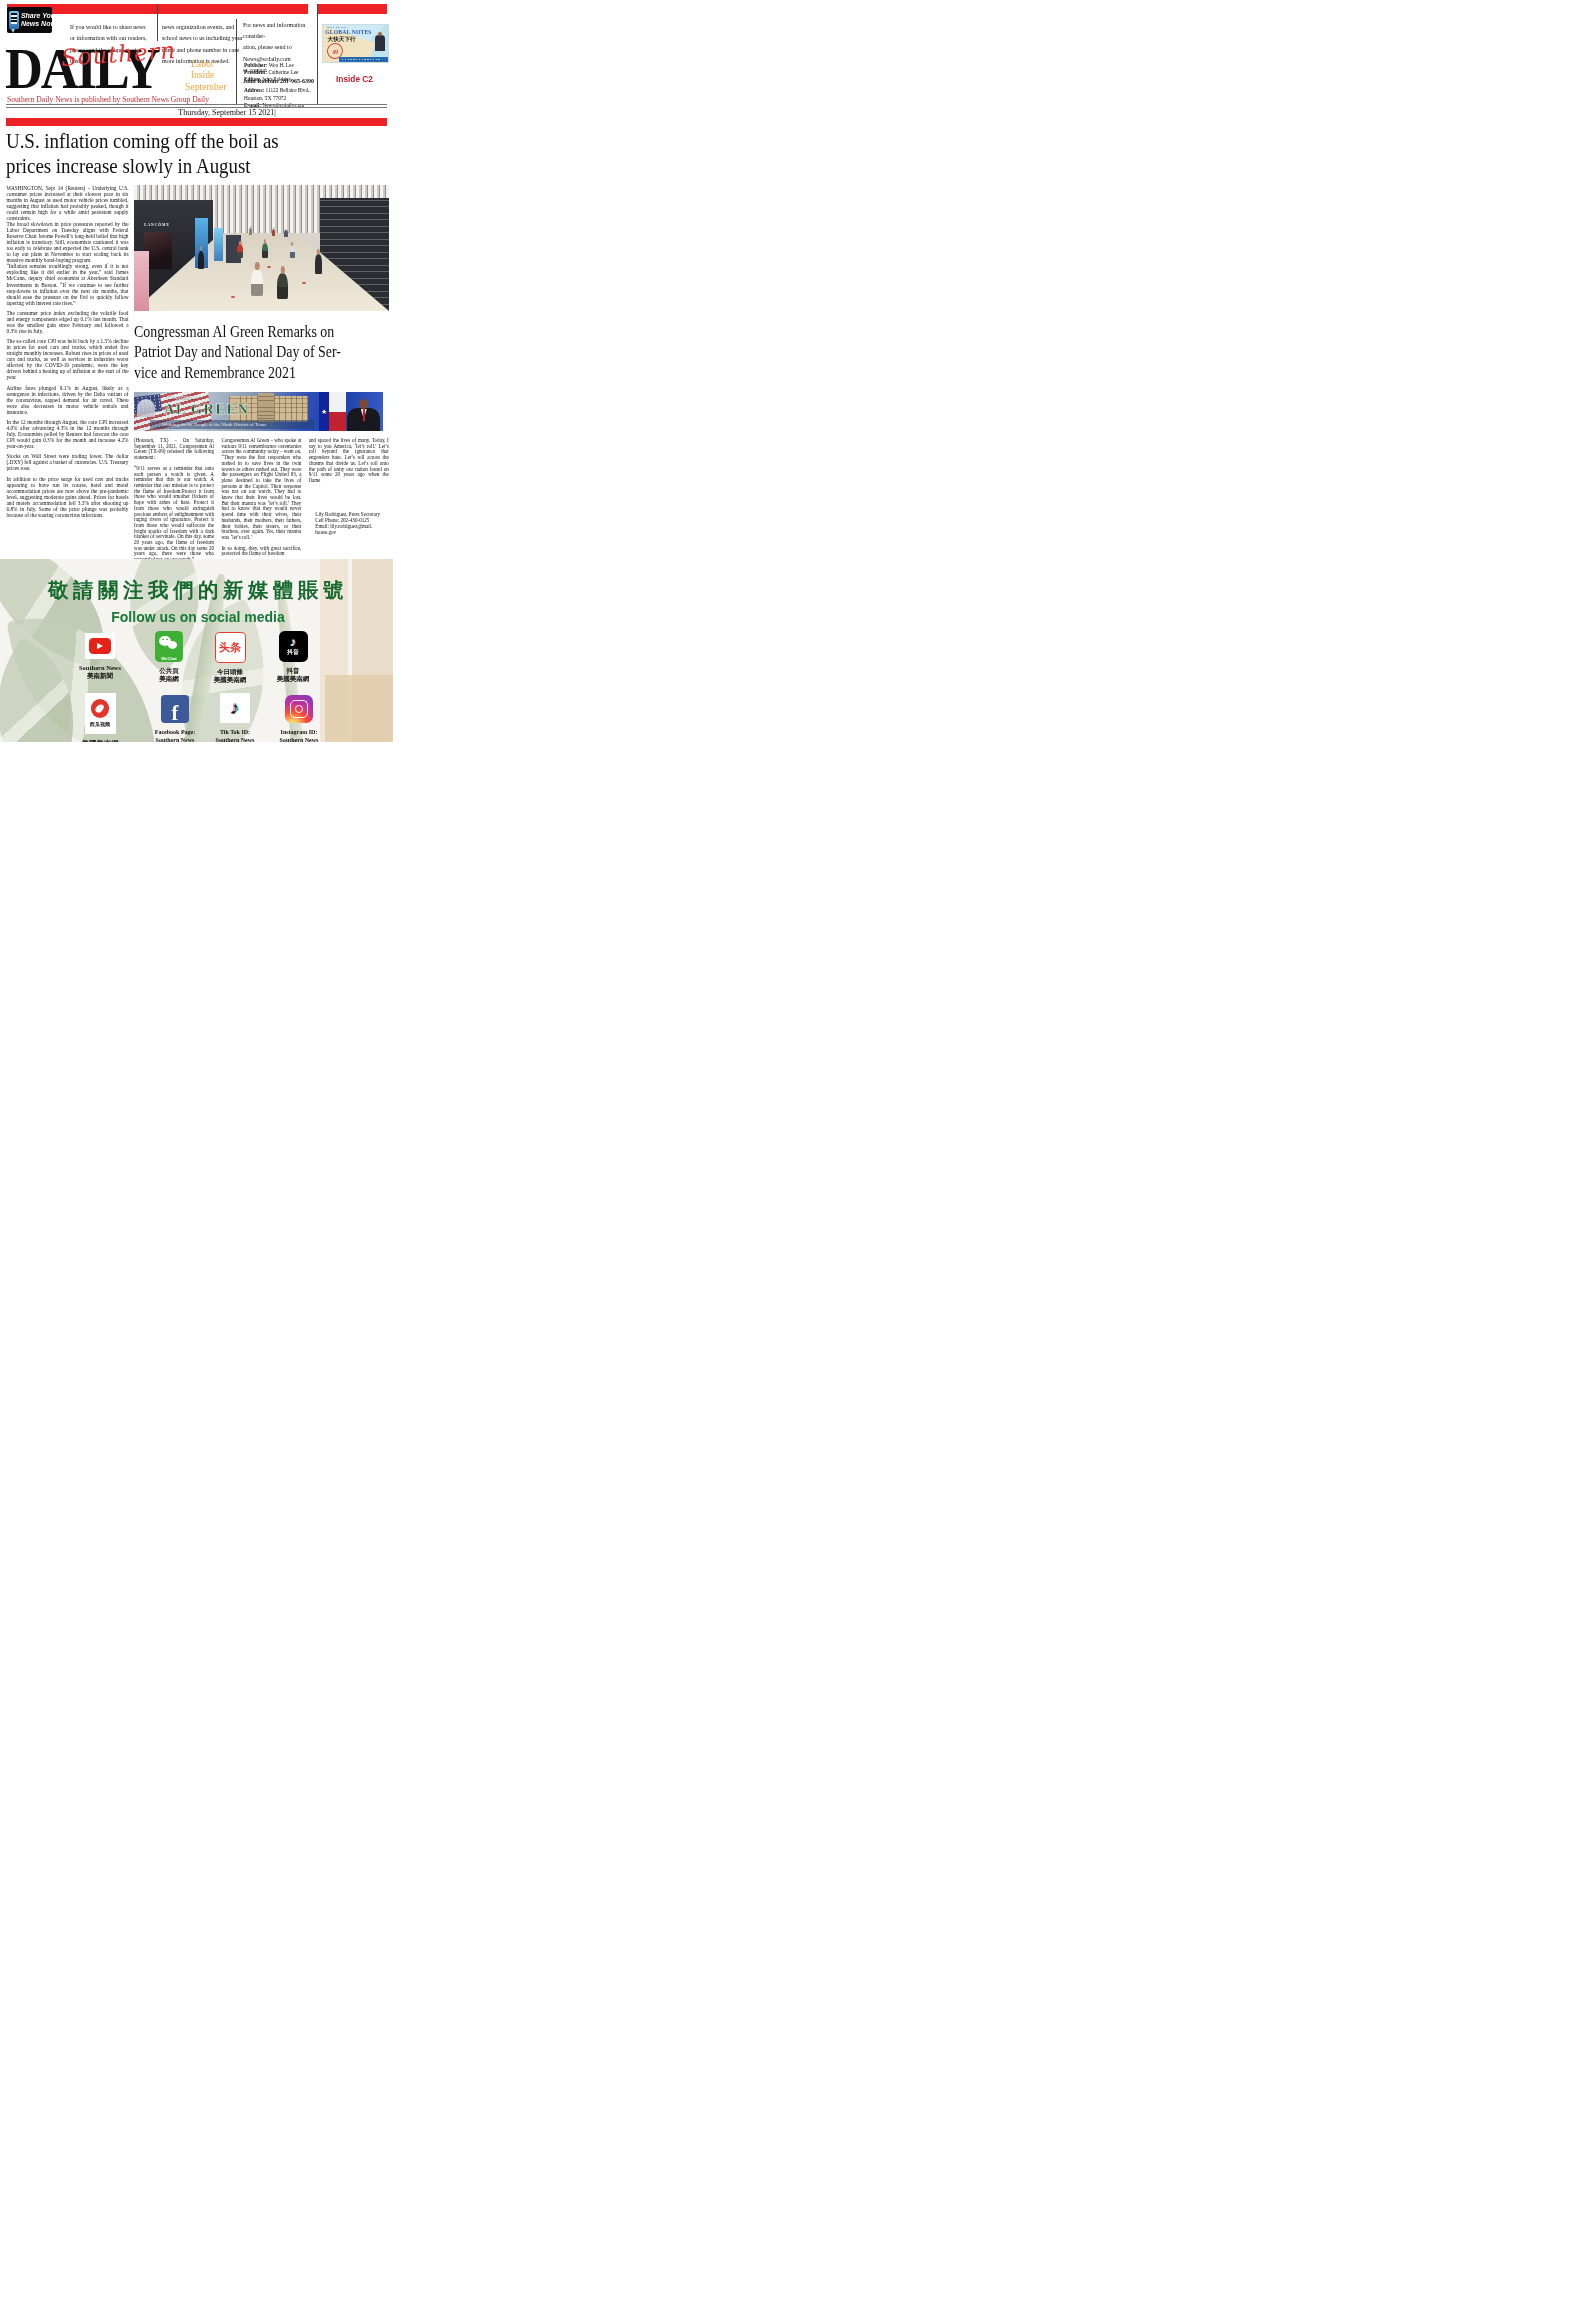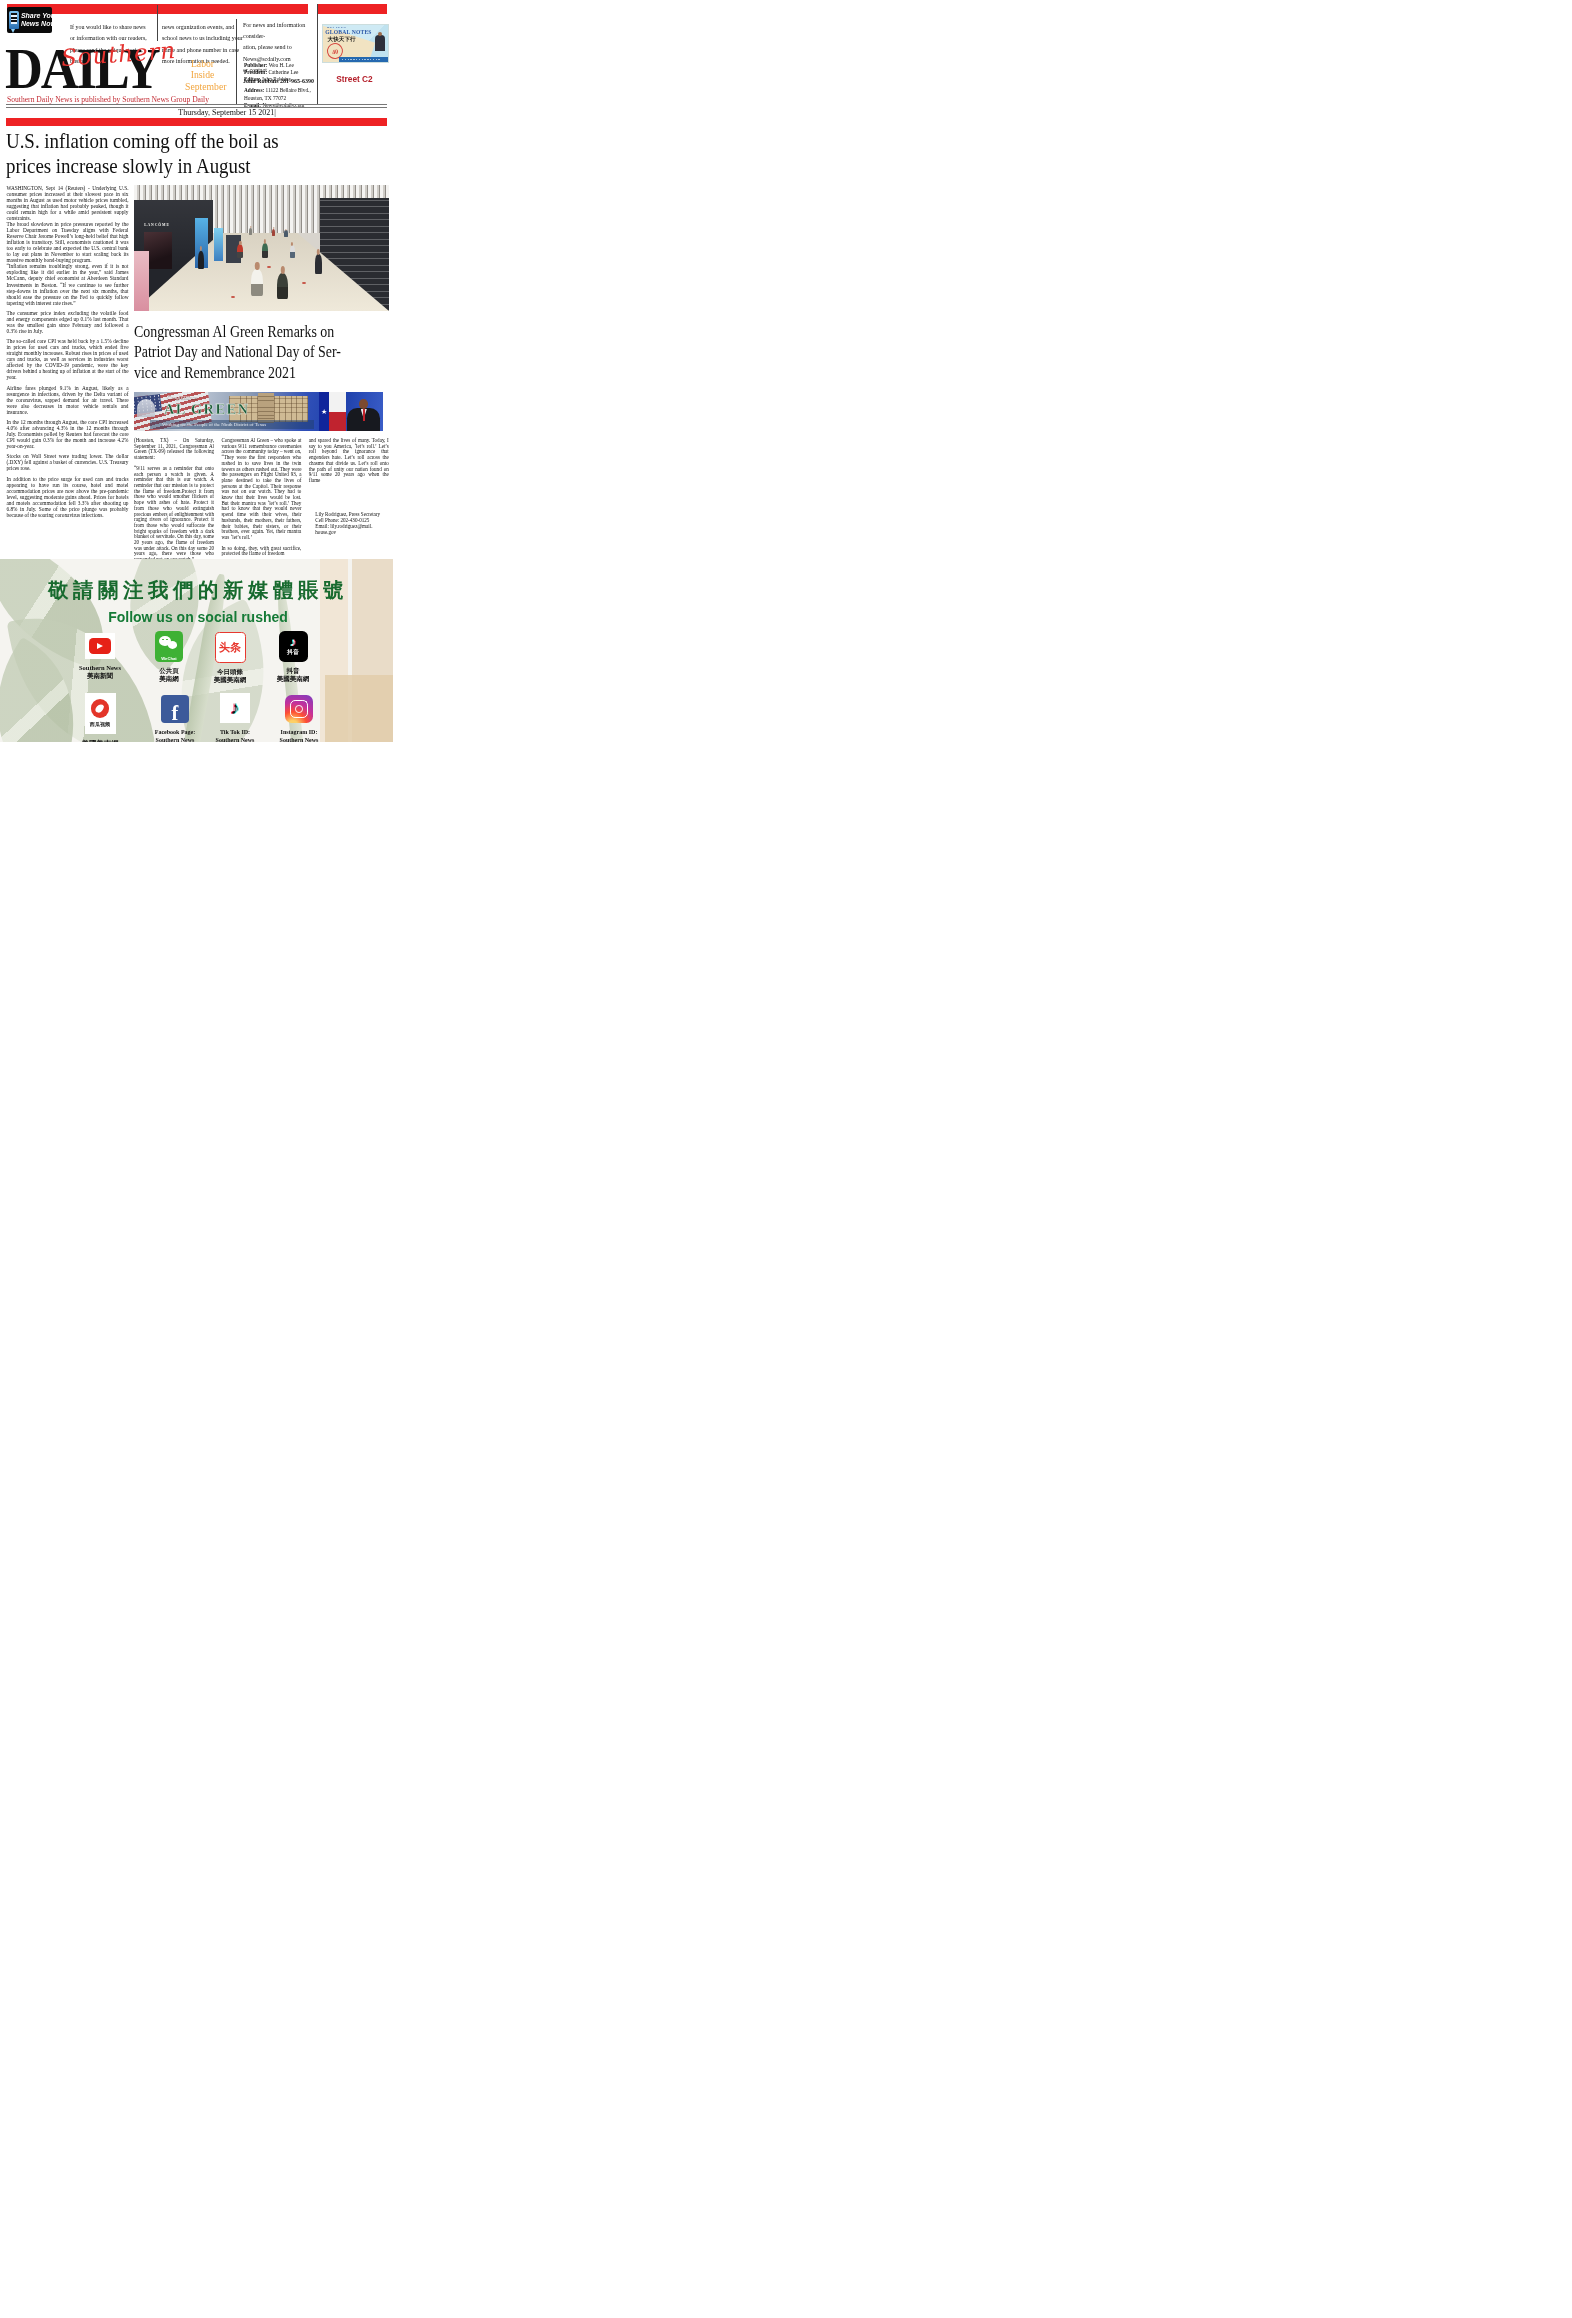--- a/index.html
+++ b/index.html
@@ -189,21 +189,21 @@
   <div class="abs gnotes">
     <div class="beige"></div>
     <div class="gn-t1">WEA LEE'S</div>
     <div class="gn-t2">GLOBAL NOTES</div>
     <div class="gn-t3">大快天下行</div>
     <div class="gn-stamp">40</div>
     <div class="gn-man"></div>
     <div class="gn-lines"></div>
     <div class="gn-strip"></div>
   </div>
-  <div class="abs insidec2">Street C2</div>
+  <div class="abs insidec2">Inside C2</div>
 
   <div class="abs daily">DAILY</div>
   <div class="abs southern">Southern</div>
   <div class="abs slogan">
     <div>Labor</div>
     <div>Inside</div>
     <div>September</div>
   </div>
   <div class="abs tagline">Southern Daily News is published by Southern News Group Daily</div>
 
@@ -319,21 +319,21 @@
     <div class="panel" style="left:325px;top:116px;width:69px;height:67px;background:#e2cdaa;opacity:.85;"></div>
     <div class="leaf" style="left:-23px;top:-4.6px;width:139px;height:97px;transform:rotate(18deg);"></div>
     <div class="leaf" style="left:18.5px;top:51px;width:125px;height:153px;transform:rotate(-10deg);opacity:.75;"></div>
     <div class="leaf" style="left:-18.5px;top:97px;width:107px;height:121px;transform:rotate(32deg);"></div>
     <div class="leaf" style="left:116px;top:-14px;width:97px;height:111px;transform:rotate(42deg);opacity:.6;"></div>
     <div class="leaf" style="left:153px;top:70px;width:139px;height:111px;transform:rotate(66deg);opacity:.5;"></div>
     <div class="blade" style="left:199px;top:14px;width:16px;height:169px;transform:rotate(10deg);opacity:.8;"></div>
     <div class="blade" style="left:283px;top:28px;width:12px;height:155px;transform:rotate(-6deg);opacity:.7;"></div>
 
     <div class="soc-zh">敬請關注我們的新媒體賬號</div>
-    <div class="soc-en">Follow us on social rushed</div>
+    <div class="soc-en">Follow us on social media</div>
 
     <div class="tile" style="left:72px;top:74px;">
       <div class="icwrap">
           <div class="card ic-yt">
         <div class="yt-body">
               <div class="yt-play"></div>
             </div>
       </div>
         </div>
       <div class="lab">

